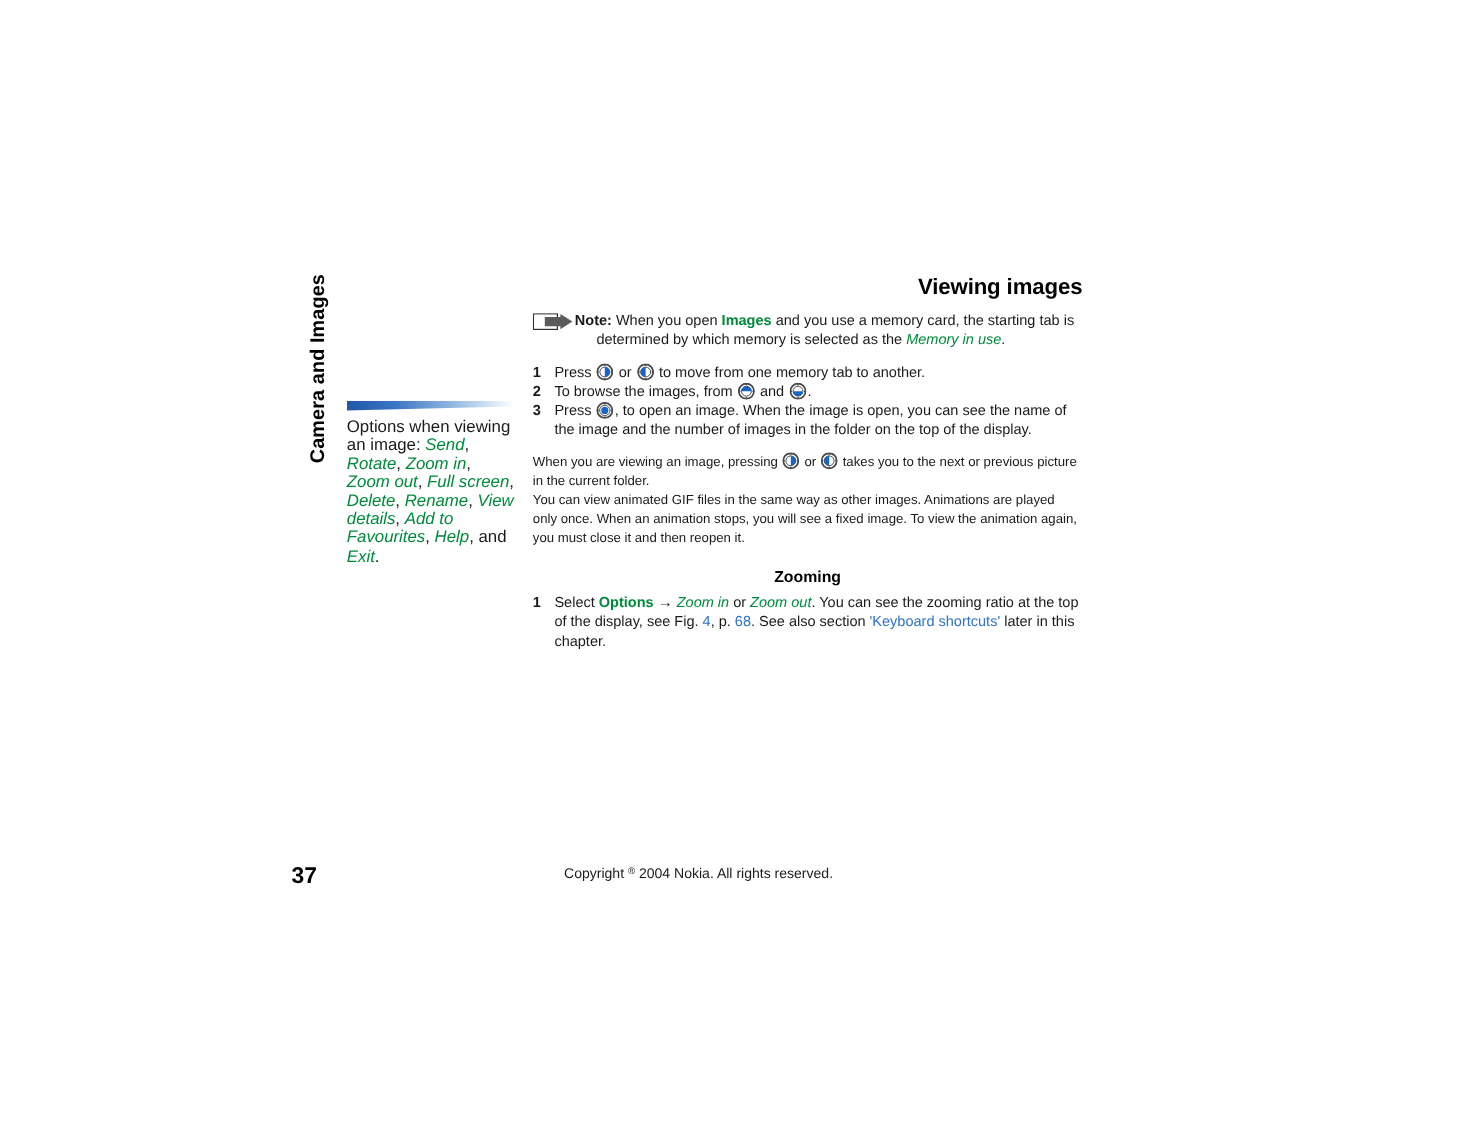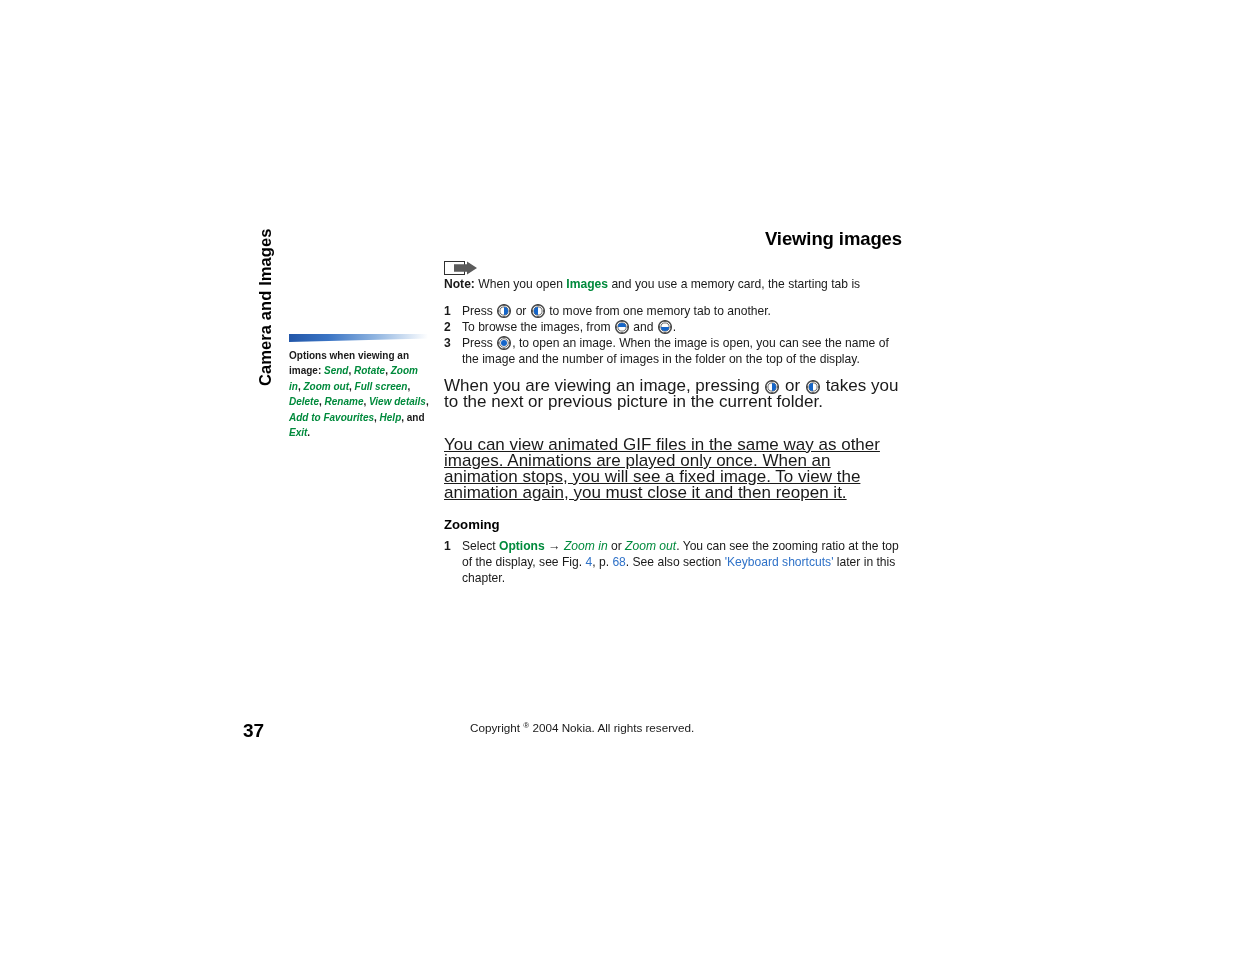--- a/index.html
+++ b/index.html
@@ -55,24 +55,23 @@
   .sidebar-wedge {
     width: 139px;
     height: 11px;
     position: relative;
     overflow: hidden;
   }
   .sidebar-wedge svg { display: block; }
 
   .sidebar-caption {
     margin-top: 3px;
-    font-size: 10px;
+    font-size: 14px;
     line-height: 15.4px;
     color: #1a1a1a;
-    font-weight: bold;
   }
   .sidebar-caption .mi {
     font-style: italic;
     color: #008a3c;
   }
 
   
   .content {
     position: absolute;
     left: 444px;
@@ -87,28 +86,28 @@
     letter-spacing: -0.1px;
     color: #000000;
     text-align: right;
   }
 
   h3.sub-heading {
     margin: 16px 0 6px 0;
     font-size: 13.2px;
     font-weight: bold;
     color: #000000;
+    text-align: center;
   }
 
   
   .note-block {
     display: flex;
     align-items: flex-start;
     margin: 0 0 11px 0;
-    flex-direction: column;
   }
   .note-icon {
     flex: 0 0 auto;
     width: 34px;
     height: 15px;
     margin-top: 2px;
     margin-right: 1px;
   }
   .note-icon svg { display: block; }
   .note-text {
@@ -135,24 +134,24 @@
   ol.steps li .num {
     position: absolute;
     left: 0;
     top: 0;
     font-weight: bold;
     font-size: 12.1px;
   }
 
   p.body-text {
     margin: 11px 0 0 0;
-    font-size: 17px;
+    font-size: 11px;
     line-height: 16px;
   }
-  p.body-text.tight { margin-top: 27px; text-decoration: underline; }
+  p.body-text.tight { margin-top: 0; }
 
   
   .green-bold { color: #008a3c; font-weight: bold; }
   .green-italic { color: #008a3c; font-style: italic; }
   .blue-link { color: #2f72c8; }
   .arrow-glyph { font-size: 12.5px; }
 
   
   .navkey {
     display: inline-block;
@@ -215,20 +214,21 @@
     <h2 class="section-heading">Viewing images</h2>
 
     <div class="note-block">
       <span class="note-icon">
         <svg width="34" height="15" viewBox="0 0 34 15" xmlns="http://www.w3.org/2000/svg">
           <rect x="0.5" y="0.5" width="20" height="13" fill="#ffffff" stroke="#303030" stroke-width="1"></rect>
           <path d="M10 3.2 L23 3.2 L23 0.6 L33 7 L23 13.4 L23 10.8 L10 10.8 Z" fill="#5b5b5b"></path>
         </svg>
       </span>
       <span class="note-text"><b>Note:</b><span> When you open </span><span class="green-bold">Images</span><span> and you use a memory card, the starting tab is</span>
+        <span class="indent-line"><span>determined by which memory is selected as the </span><span class="green-italic">Memory in use</span><span>.</span></span>
       </span>
     </div>
 
     <ol class="steps">
 
       <li>
         <span class="num">1</span><span>Press </span><span class="navkey">
           <svg width="14" height="14" viewBox="0 0 14 14" xmlns="http://www.w3.org/2000/svg">
             <circle cx="7" cy="7" r="6.3" fill="none" stroke="#4a4a4a" stroke-width="1.5"></circle>
             <circle cx="7" cy="7" r="4.1" fill="#ffffff" stroke="#4a4a4a" stroke-width="0.8"></circle>

